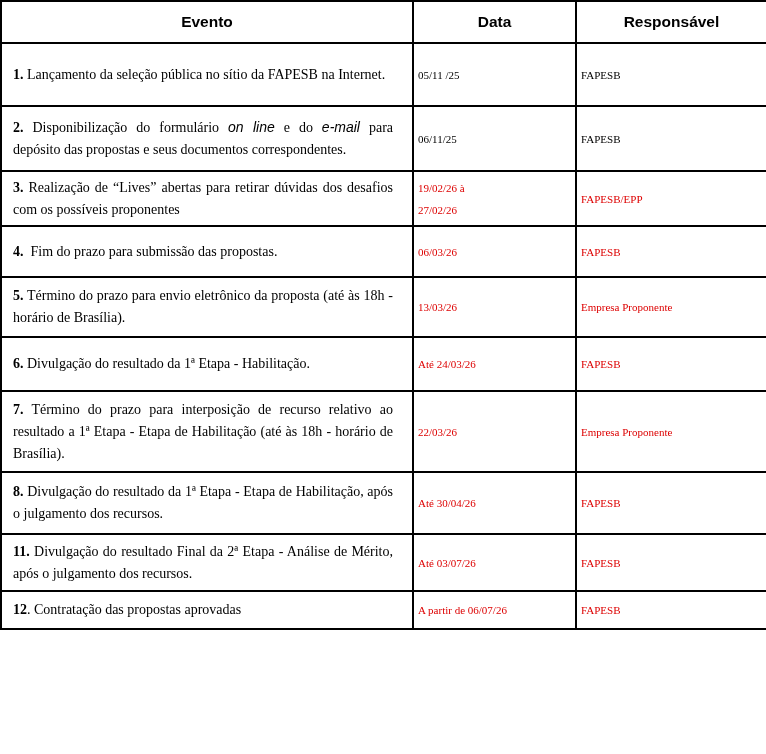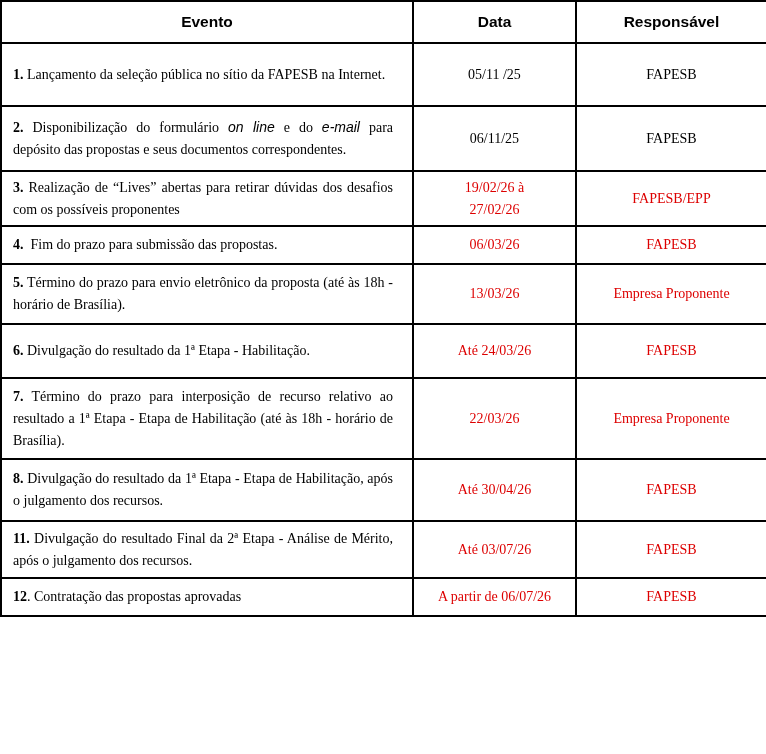--- a/index.html
+++ b/index.html
@@ -30,23 +30,23 @@
     vertical-align: middle;
   }
   td.evento {
     text-align: justify;
     padding: 4px 19px 4px 11px;
     font-size: 14px;
     line-height: 22px;
     vertical-align: middle;
   }
   td.c {
-    text-align: center;
+    text-align: left;
     vertical-align: middle;
-    font-size: 14px;
+    font-size: 11px;
     line-height: 22px;
     padding: 2px 4px;
     font-family: Liberation Serif, serif;
   }
   .num { font-weight: bold; }
   .red { color: #dd0000; }
   .sans { font-family: "Liberation Sans", sans-serif; font-size: 13.5px; }
   .italic-sans { font-family: "Liberation Sans", sans-serif; font-style: italic; }
   .vtop  { vertical-align: top; padding-top: 7px; }
   .vlow  { vertical-align: bottom; padding-bottom: 12px; }
@@ -84,21 +84,21 @@
       <td class="c vlow"><span>FAPESB</span></td>
     </tr>
     <tr style="height:55px;">
       <td class="evento"><span class="num">3.</span> <span>Realização de “Lives” abertas para retirar dúvidas dos desafios com os possíveis proponentes</span></td>
       <td class="c red twoline">
           <div>19/02/26 à</div>
           <div>27/02/26</div>
         </td>
       <td class="c red sans"><span>FAPESB/EPP</span></td>
     </tr>
-    <tr style="height:38px;">
+    <tr style="height:51px;">
       <td class="evento"><span class="num">4.</span>&nbsp; <span>Fim do prazo para submissão das propostas.</span></td>
       <td class="c red vbot"><span>06/03/26</span></td>
       <td class="c red vbot"><span>FAPESB</span></td>
     </tr>
     <tr style="height:60px;">
       <td class="evento"><span class="num">5.</span> <span>Término do prazo para envio eletrônico da proposta (até às  18h - horário de Brasília).</span></td>
       <td class="c red"><span>13/03/26</span></td>
       <td class="c red"><span>Empresa Proponente</span></td>
     </tr>
     <tr style="height:54px;">

